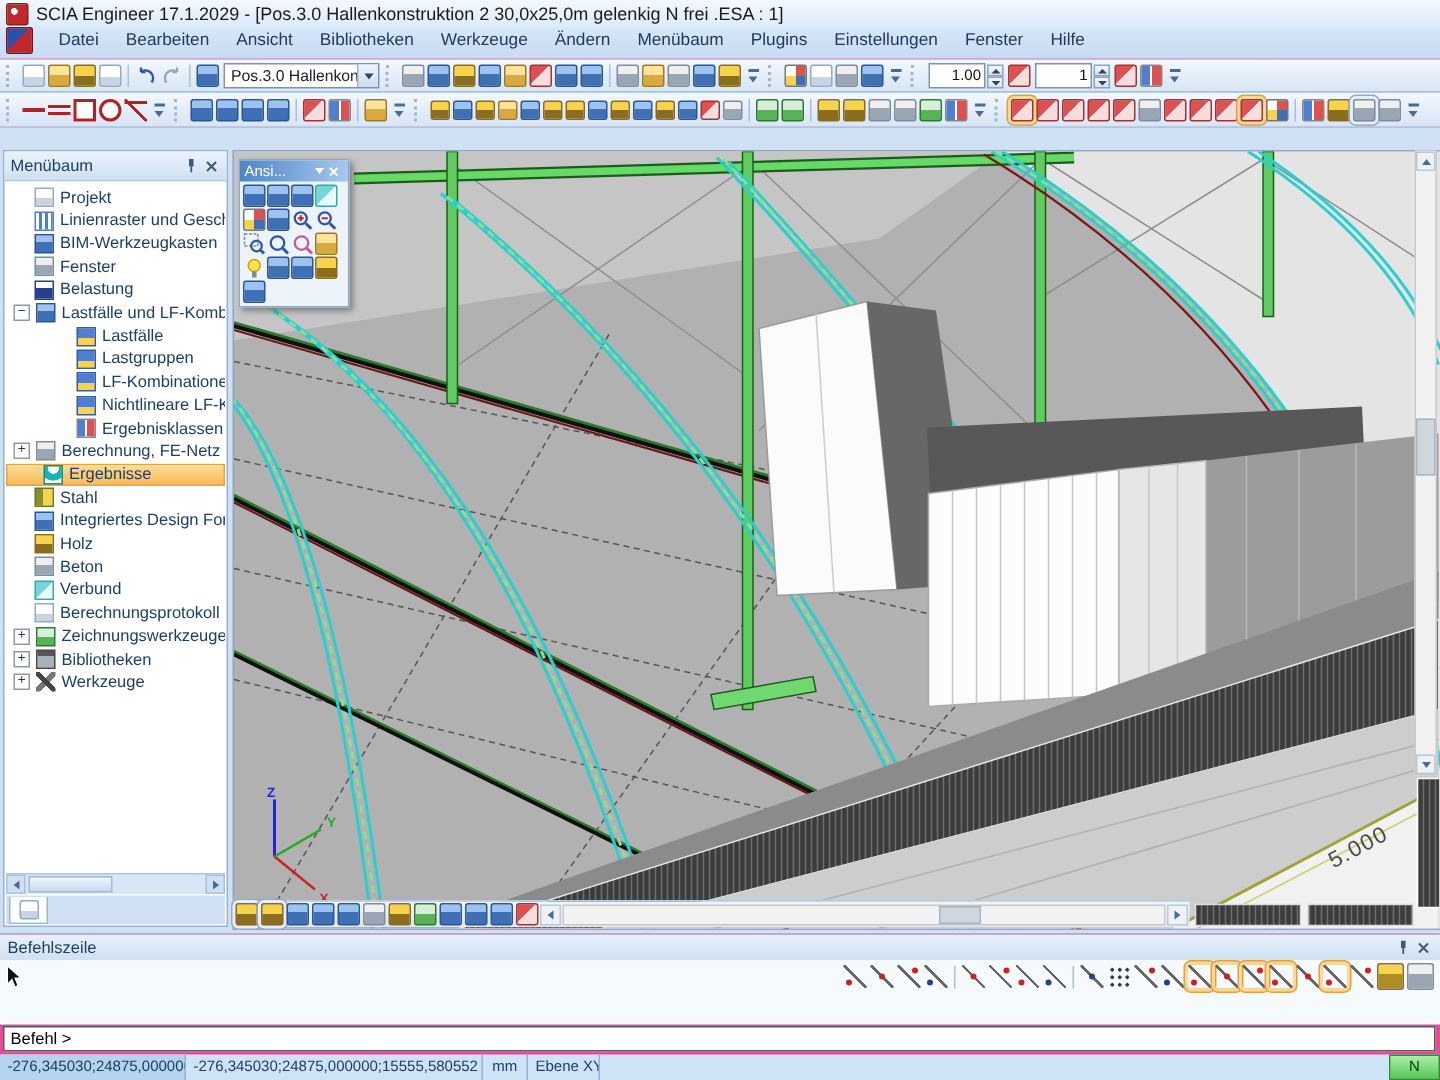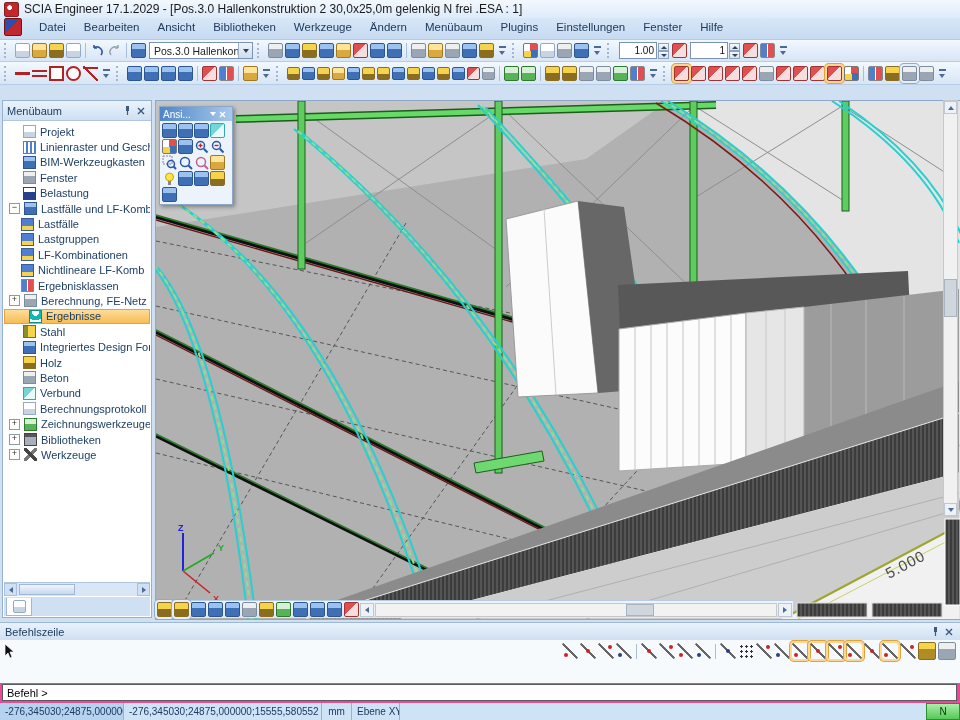--- a/index.html
+++ b/index.html
@@ -65,21 +65,21 @@
 
   
   #sidebar{position:absolute;left:2px;top:100px;width:150px;height:518px;background:#fff;border:1px solid #97b2d1;box-sizing:border-box;}
   #sidebar .hdr{height:19px;background:linear-gradient(180deg,#eaf3fc,#cfe0f2);border-bottom:1px solid #b0c6e0;
     display:flex;align-items:center;padding:0 4px;font-size:11px;color:#20415f;}
   #sidebar .hdr .sp{flex:1;}
   .minibtn{width:13px;height:13px;display:flex;align-items:center;justify-content:center;flex:none;}
   #tree{position:absolute;left:1px;top:20px;right:1px;bottom:35px;overflow:hidden;background:#fff;padding-top:3px;}
   .trow{display:flex;align-items:center;height:15.4px;padding-left:19px;font-size:11px;color:#1d3f66;white-space:nowrap;overflow:hidden;}
   .trow.haspar{padding-left:5px;}
-  .trow.lvl1{padding-left:17px;}
+  .trow.lvl1{padding-left:47px;}
   .trow .exp{width:9px;height:9px;border:1px solid #8a9bb0;background:#fff;font-size:9px;line-height:7px;text-align:center;color:#333;margin-right:4px;flex:none;}
   .trow .ti{width:13px;height:13px;margin-right:4px;flex:none;box-sizing:border-box;}
   .trow.sel{background:linear-gradient(180deg,#fddf9e,#f7ba50);box-shadow:inset 0 0 0 1px #e3a43c;padding-left:25px;}
   .ti-grid{background:repeating-linear-gradient(90deg,#fff 0 2px,#4f7fd0 2px 4px);border:1px solid #4f7fd0;}
   .ti-load{background:linear-gradient(180deg,#fff 35%,#27408b 35%);border:1px solid #27408b;}
   .ti-arrow{background:linear-gradient(180deg,#4f7fd0 60%,#f5d34d 60%);border:1px solid #3a5c9c;}
   .ti-steel{background:linear-gradient(90deg,#8a8f2a 40%,#f5d34d 40%);border:1px solid #6e7322;}
   .ti-res{background:radial-gradient(circle at 50% 10%,#fff 32%,#13b5b5 34% 72%,#fff 74%);border:1px solid #0e8d8d;}
   .ti-lib{background:linear-gradient(180deg,#555 30%,#a8b0bc 30%);border:1px solid #444;}
   .ti-tools{background:linear-gradient(45deg,transparent 40%,#444 40% 60%,transparent 60%),linear-gradient(-45deg,transparent 40%,#777 40% 60%,transparent 60%);}

